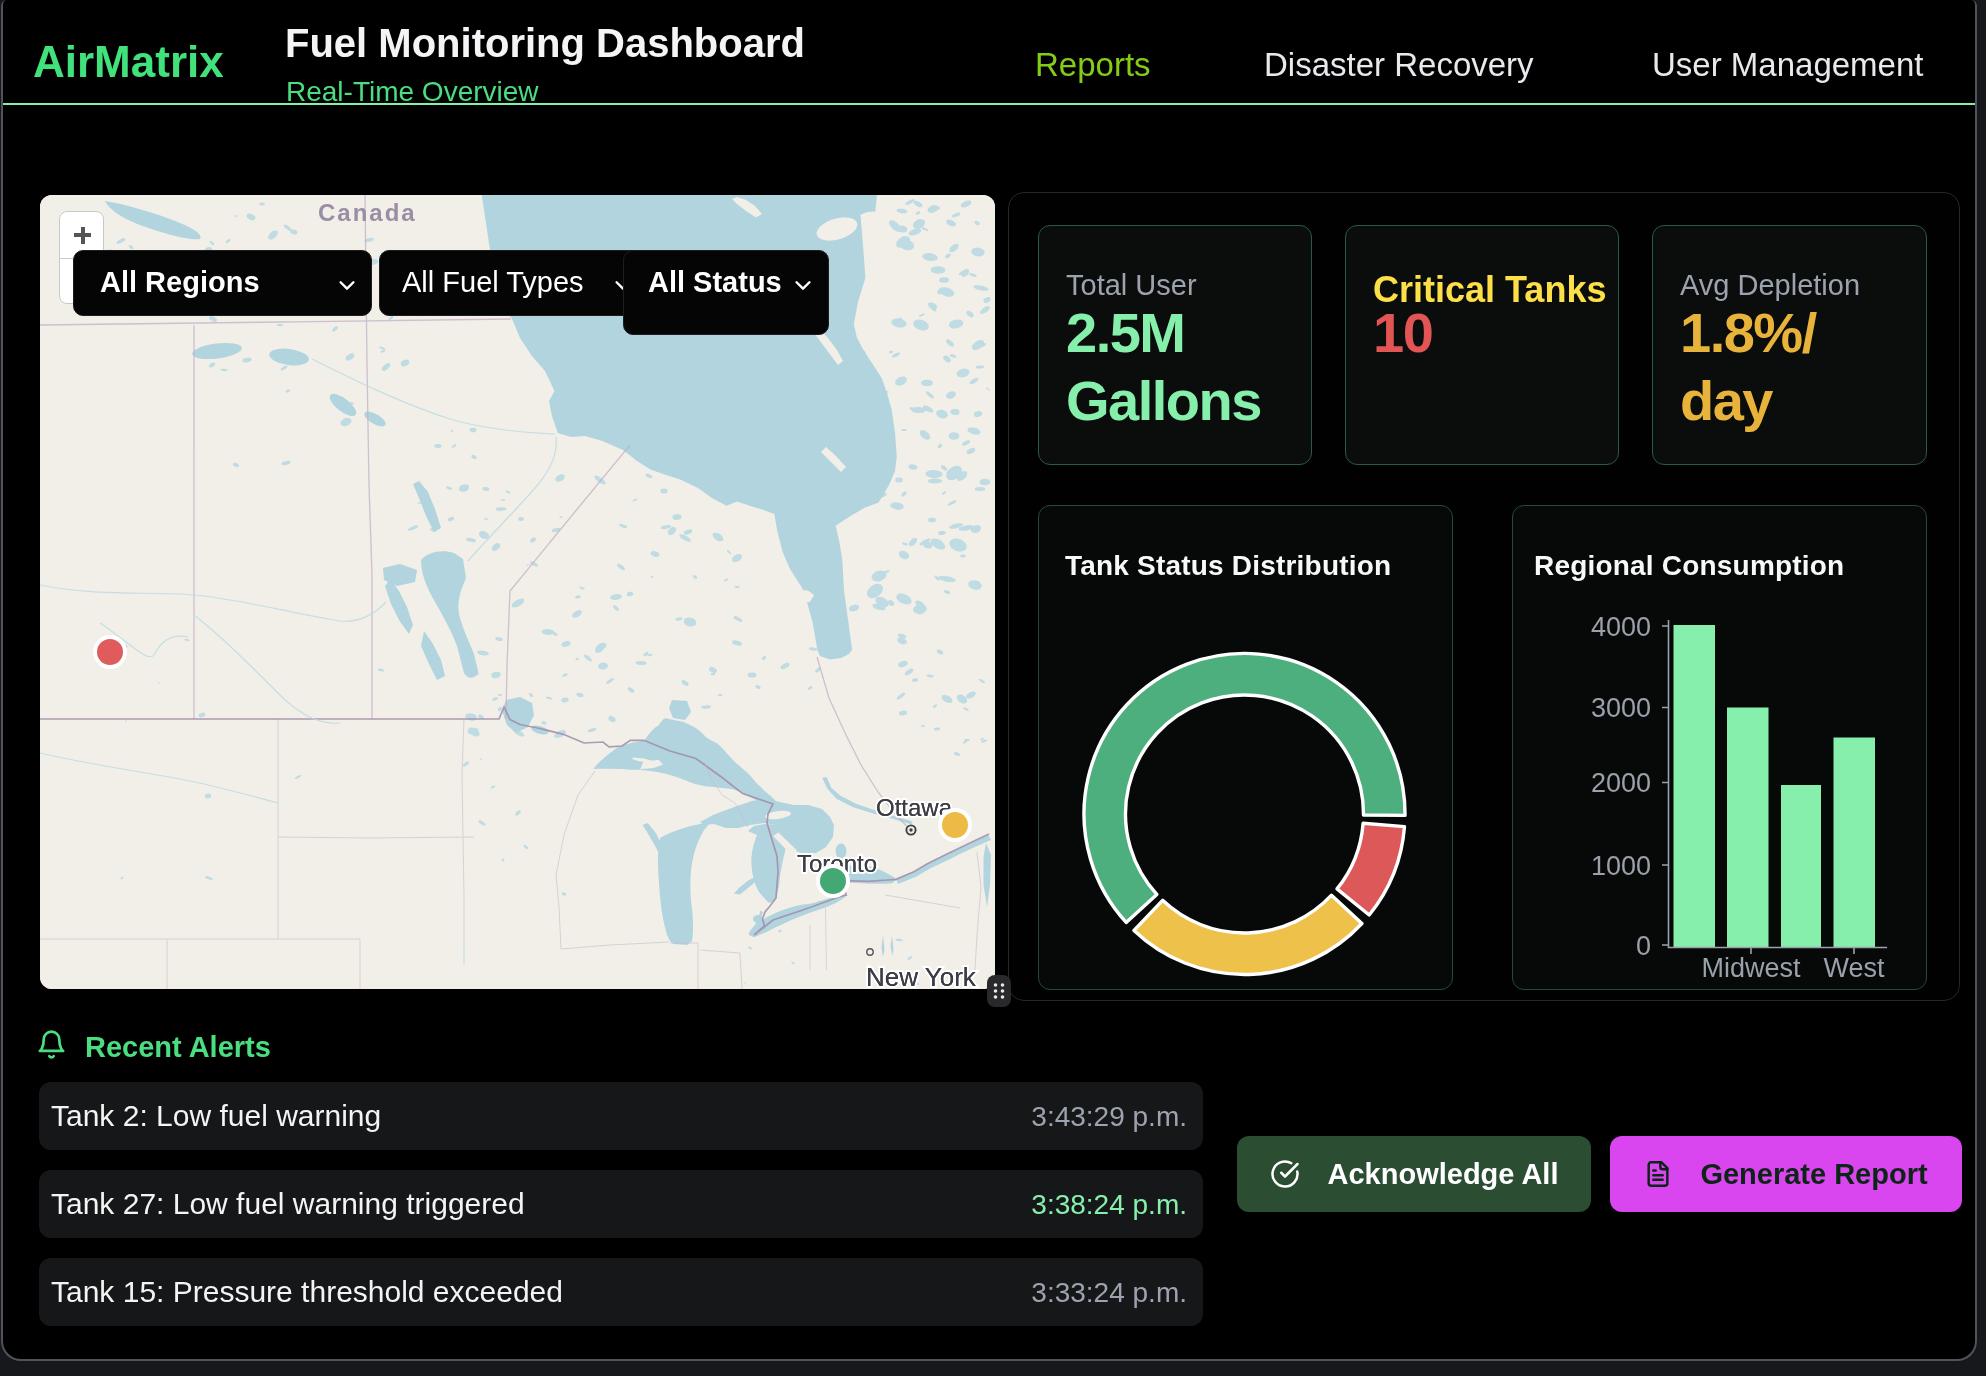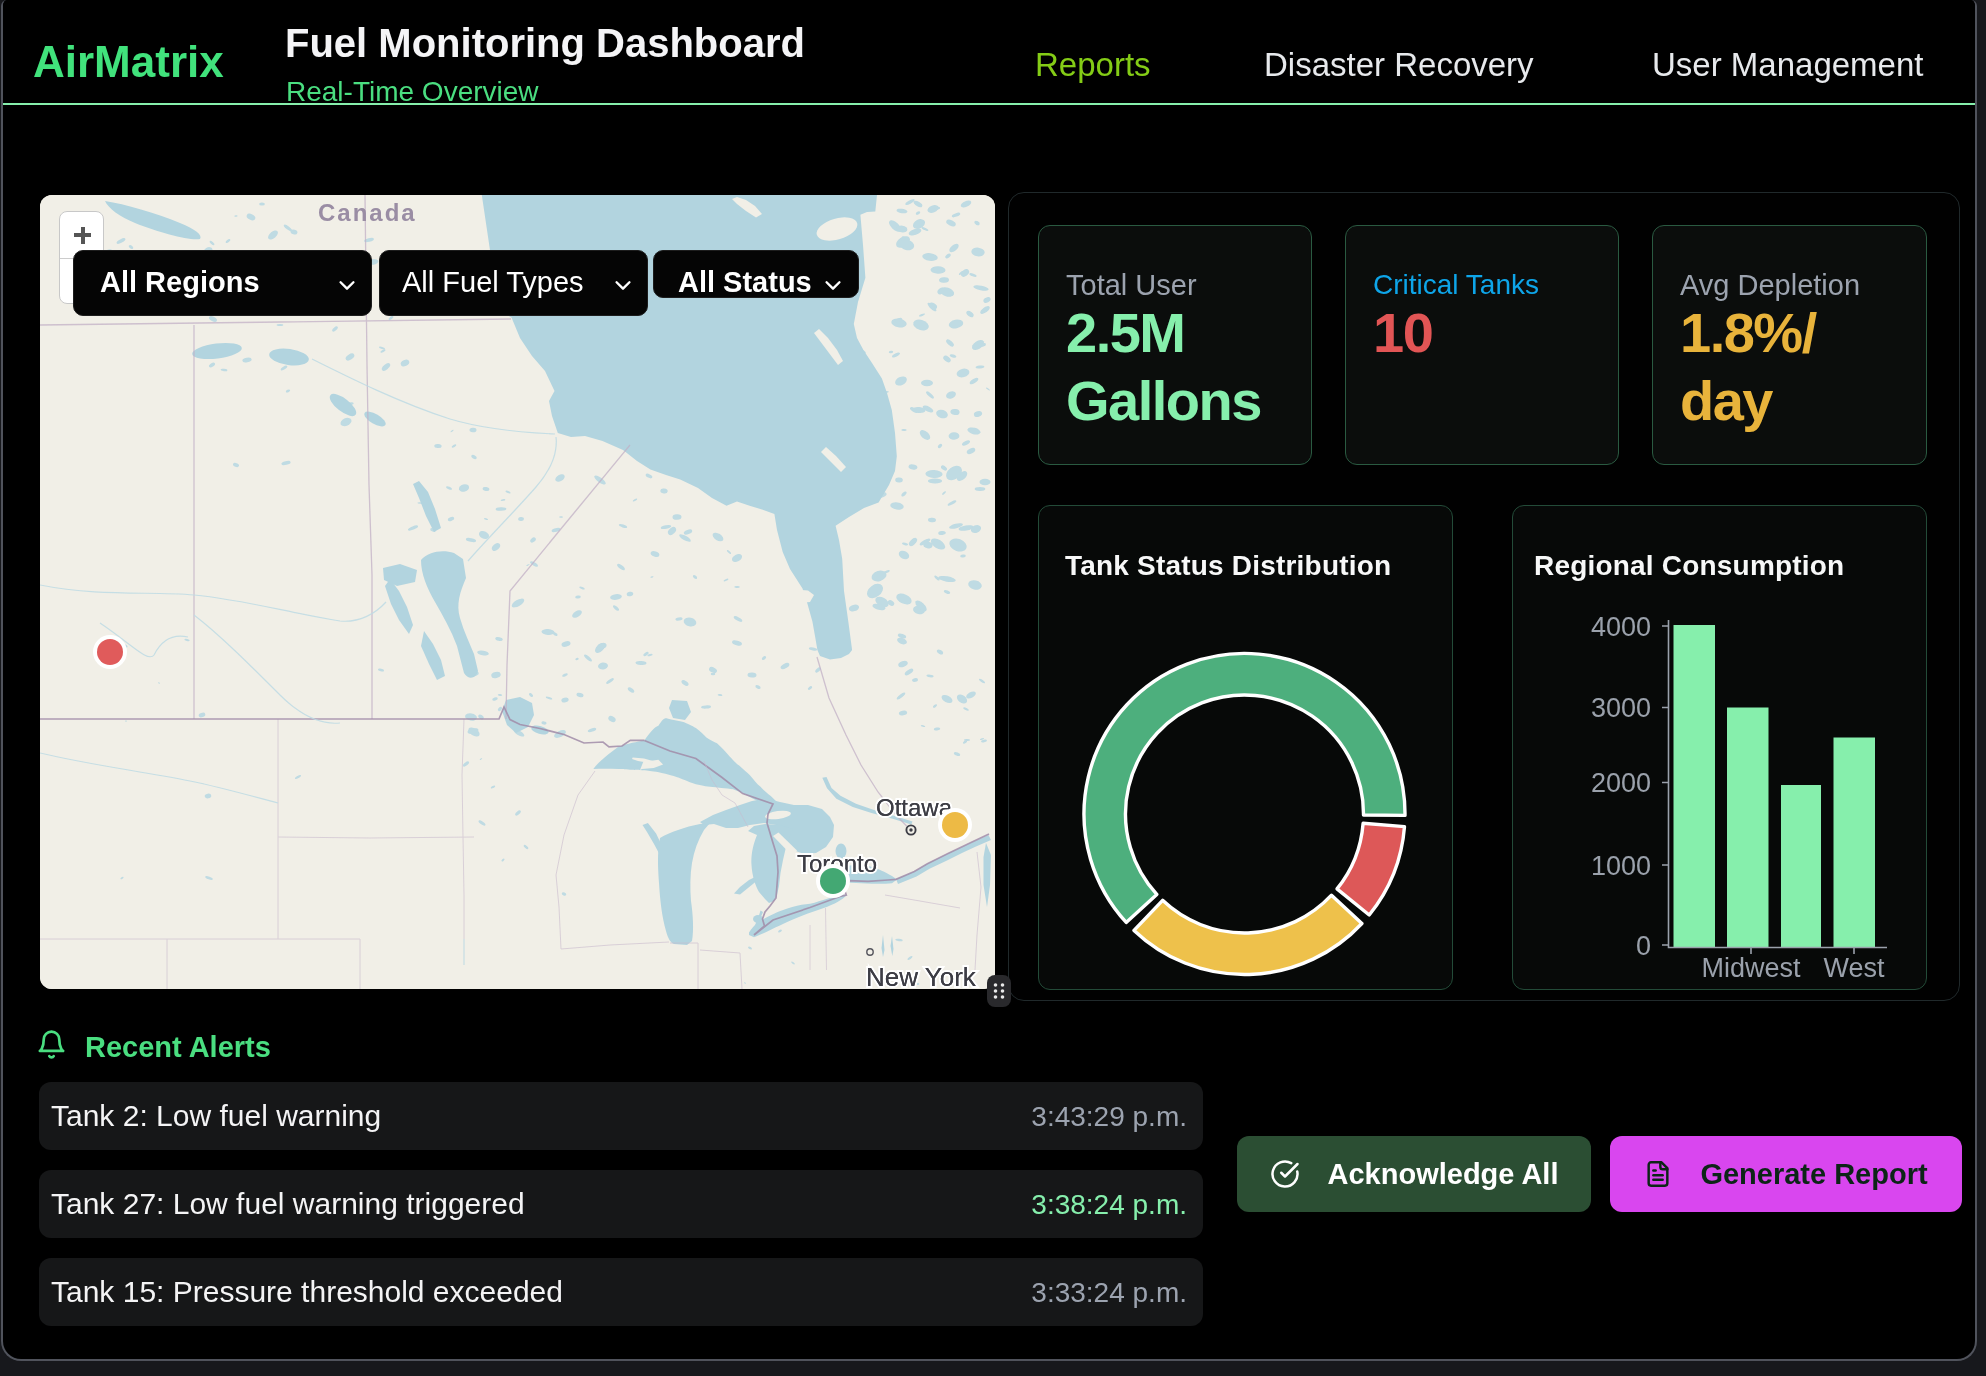--- a/index.html
+++ b/index.html
@@ -545,35 +545,35 @@
     <svg class="abs" style="left:262px;top:23px;" width="22" height="22" viewBox="0 0 24 24" fill="none" stroke="#fff" stroke-width="2.6" stroke-linecap="round" stroke-linejoin="round">
         <polyline points="5,9 12,16 19,9"></polyline>
       </svg>
   </div>
   <div class="abs" style="left:376px;top:250px;width:269px;height:66px;background:#050505;border:1px solid #1d1d1d;border-radius:10px;color:#fff;">
     <span class="abs" style="left:22px;top:15px;font-size:29px;font-weight:400;">All Fuel Types</span>
     <svg class="abs" style="left:232px;top:23px;" width="22" height="22" viewBox="0 0 24 24" fill="none" stroke="#fff" stroke-width="2.6" stroke-linecap="round" stroke-linejoin="round">
         <polyline points="5,9 12,16 19,9"></polyline>
       </svg>
   </div>
-  <div class="abs" style="left:650px;top:250px;width:206px;height:48px;background:#050505;border:1px solid #1d1d1d;border-radius:10px;color:#fff;padding-left:48px;">
+  <div class="abs" style="left:620px;top:250px;width:206px;height:85px;background:#050505;border:1px solid #1d1d1d;border-radius:10px;color:#fff;padding-left:48px;">
     <span class="abs" style="left:24px;top:15px;font-size:29px;font-weight:600;">All Status</span>
     <svg class="abs" style="left:168px;top:23px;" width="22" height="22" viewBox="0 0 24 24" fill="none" stroke="#fff" stroke-width="2.6" stroke-linecap="round" stroke-linejoin="round">
         <polyline points="5,9 12,16 19,9"></polyline>
       </svg>
   </div>
 
   <div class="abs" style="left:1005px;top:192px;width:952px;height:809px;border:1px solid #20292b;border-radius:16px;background:#010101;"></div>
 
   <div class="abs" style="left:1035px;top:225px;width:274px;height:240px;background:#0b0d0c;border:1px solid #2a5a41;border-radius:12px;">
     <div class="abs" style="left:27px;top:43px;font-size:29px;font-weight:500;color:#9ca3af;">Total User</div>
     <div class="abs" style="left:27px;top:73px;font-size:56px;font-weight:700;color:#86efac;line-height:68px;letter-spacing:-1.5px;">2.5M<br>Gallons</div>
   </div>
   <div class="abs" style="left:1342px;top:225px;width:274px;height:240px;background:#0b0d0c;border:1px solid #2a5a41;border-radius:12px;">
-    <div class="abs" style="left:27px;top:43px;font-size:28px;font-weight:400;color:#0ea5e9;">Critical Tanks</div>
+    <div class="abs" style="left:27px;top:43px;font-size:36px;font-weight:700;color:#fde047;">Critical Tanks</div>
     <div class="abs" style="left:27px;top:73px;font-size:56px;font-weight:700;color:#e25555;line-height:68px;letter-spacing:-1.5px;">10</div>
   </div>
   <div class="abs" style="left:1649px;top:225px;width:275px;height:240px;background:#0b0d0c;border:1px solid #2a5a41;border-radius:12px;">
     <div class="abs" style="left:27px;top:43px;font-size:29px;font-weight:500;color:#9ca3af;">Avg Depletion</div>
     <div class="abs" style="left:27px;top:73px;font-size:56px;font-weight:700;color:#e8b33b;line-height:68px;letter-spacing:-1.5px;">1.8%/<br>day</div>
   </div>
 
   <div class="abs" style="left:1035px;top:505px;width:415px;height:485px;background:#070908;border:1px solid #234b38;border-radius:12px;">
     <div class="abs" style="left:26px;top:44px;font-size:28px;font-weight:700;color:#f7f8f8;letter-spacing:0.2px;">Tank Status Distribution</div>
   </div>

